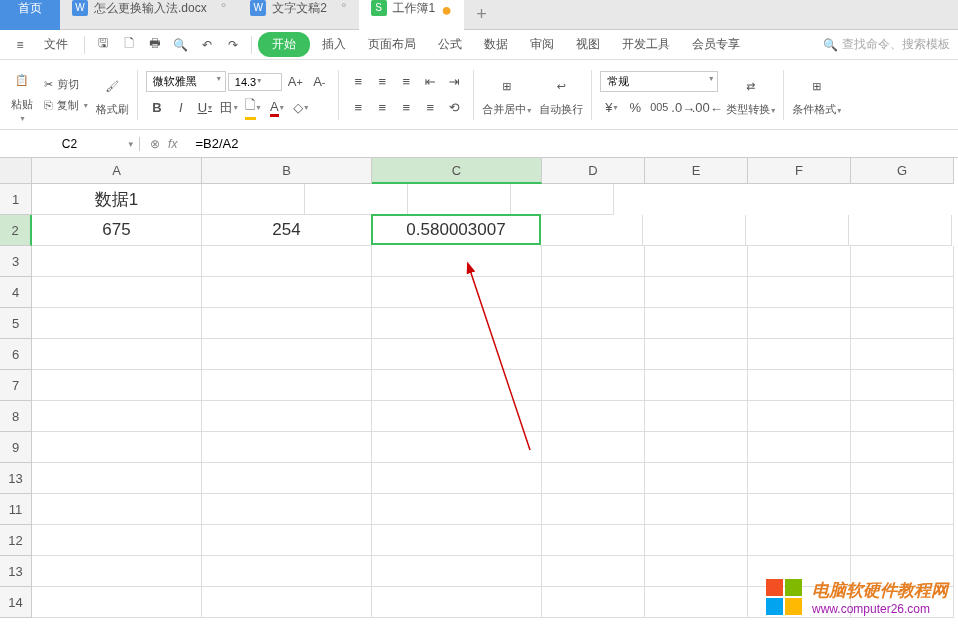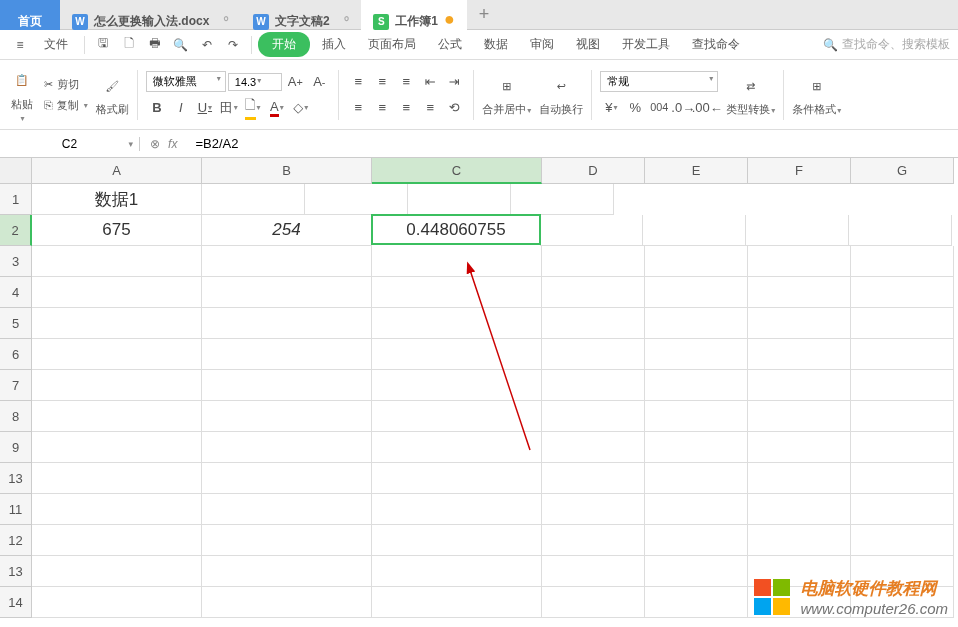--- a/index.html
+++ b/index.html
@@ -1,20 +1,20 @@
 <!DOCTYPE html>
 <html><head>
   <meta charset="utf-8">
   <style>
     * { margin: 0; padding: 0; box-sizing: border-box; font-family: "Microsoft YaHei", sans-serif; }
     body { width: 958px; height: 627px; overflow: hidden; background: #fff; font-size: 12px; position: relative; }
 
     
     .tab-bar { display: flex; align-items: center; height: 30px; background: #e8e8e8; border-bottom: 1px solid #ccc; }
-    .tab { display: flex; align-items: flex-end; padding: 0 12px; height: 30px; color: #555; cursor: pointer; gap: 6px; font-weight: bold; }
+    .tab { display: flex; align-items: flex-start; padding: 0 12px; height: 30px; color: #555; cursor: pointer; gap: 6px; }
     .tab.home { background: #4a90e2; color: #fff; padding: 0 18px; }
     .tab.active { background: #fff; }
     .tab-icon { width: 14px; height: 14px; display: flex; align-items: center; justify-content: center; }
     .tab-close { color: #aaa; margin-left: 8px; font-size: 14px; }
     .tab-dot { color: #f5a623; font-size: 18px; }
     .tab-add { padding: 0 12px; color: #888; font-size: 18px; cursor: pointer; }
 
     
     .menu-bar { display: flex; align-items: center; height: 30px; border-bottom: 1px solid #ddd; padding: 0 8px; gap: 2px; }
     .menu-icon-btn { width: 24px; height: 24px; display: flex; align-items: center; justify-content: center; color: #555; cursor: pointer; }
@@ -57,21 +57,21 @@
     .cell.sel { border: 2px solid #3bbf5f; height: 31px; margin: -1px; z-index: 10; position: relative; background: #fff; }
 
     
     .arrow-svg { position: absolute; top: 260px; left: 390px; pointer-events: none; }
 
     
     .watermark { position: absolute; bottom: 10px; right: 10px; display: flex; align-items: center; gap: 8px; }
     .wm-logo { width: 40px; height: 40px; }
     .wm-text { display: flex; flex-direction: column; }
     .wm-title { color: #e67e22; font-weight: bold; font-size: 17px; font-style: italic; }
-    .wm-url { color: #737373; font-size: 15px; font-style: italic; }
+    .wm-url { color: #a21caf; font-size: 12px; }
   </style>
 </head>
 <body>
 
 <div class="tab-bar">
   <div class="tab home">
     <span>首页</span>
   </div>
   <div class="tab">
     <span class="tab-icon" style="background:#4a90e2;color:#fff;font-size:10px;border-radius:2px;width:16px;height:16px;">W</span>
@@ -103,21 +103,21 @@
   <div class="menu-icon-btn">↷</div>
   <div class="menu-sep"></div>
   <div class="menu-item active">开始</div>
   <div class="menu-item">插入</div>
   <div class="menu-item">页面布局</div>
   <div class="menu-item">公式</div>
   <div class="menu-item">数据</div>
   <div class="menu-item">审阅</div>
   <div class="menu-item">视图</div>
   <div class="menu-item">开发工具</div>
-  <div class="menu-item">查找命令</div>
+  <div class="menu-item">会员专享</div>
   <div class="search-box">
     <span>🔍</span>
     <span>查找命令、搜索模板</span>
   </div>
 </div>
 
 <div class="ribbon">
   <div class="ribbon-big-btn">
     <div class="ribbon-big-icon">📋</div>
     <span>粘贴</span>
@@ -188,21 +188,21 @@
     <div class="ribbon-big-icon">↩</div>
     <span>自动换行</span>
   </div>
   <div class="ribbon-sep"></div>
   <div style="display:flex;flex-direction:column;gap:4px;">
     <div class="font-select" style="min-width:110px;"><span>常规</span><span class="dd" style="position:absolute;right:4px;">▾</span></div>
     <div class="font-row">
       <div class="font-btn">¥<span class="dd">▾</span></div>
       <div class="font-btn">%</div>
       <div class="font-btn">
-          <sup>004</sup>
+          <sup>005</sup>
         </div>
       <div class="font-btn">.0→</div>
       <div class="font-btn">.00←</div>
     </div>
   </div>
   <div class="ribbon-big-btn">
     <div class="ribbon-big-icon">⇄</div>
     <span><span>类型转换</span><span class="dd">▾</span></span>
   </div>
   <div class="ribbon-sep"></div>
@@ -256,22 +256,22 @@
   <div class="cells" id="cells">
       <div class="cell-row">
         <div class="cell" style="width: 170px;">数据1</div>
         <div class="cell" style="width: 103px;"></div>
         <div class="cell" style="width: 103px;"></div>
         <div class="cell" style="width: 103px;"></div>
         <div class="cell" style="width: 103px;"></div>
       </div>
       <div class="cell-row">
         <div class="cell" style="width: 170px;">675</div>
-        <div class="cell" style="width: 170px; font-style: italic;">254</div>
-        <div class="cell sel" style="width: 170px;">0.448060755</div>
+        <div class="cell" style="width: 170px;">254</div>
+        <div class="cell sel" style="width: 170px;">0.580003007</div>
         <div class="cell" style="width: 103px;"></div>
         <div class="cell" style="width: 103px;"></div>
         <div class="cell" style="width: 103px;"></div>
         <div class="cell" style="width: 103px;"></div>
       </div>
       <div class="cell-row">
         <div class="cell" style="width: 170px;"></div>
         <div class="cell" style="width: 170px;"></div>
         <div class="cell" style="width: 170px;"></div>
         <div class="cell" style="width: 103px;"></div>

